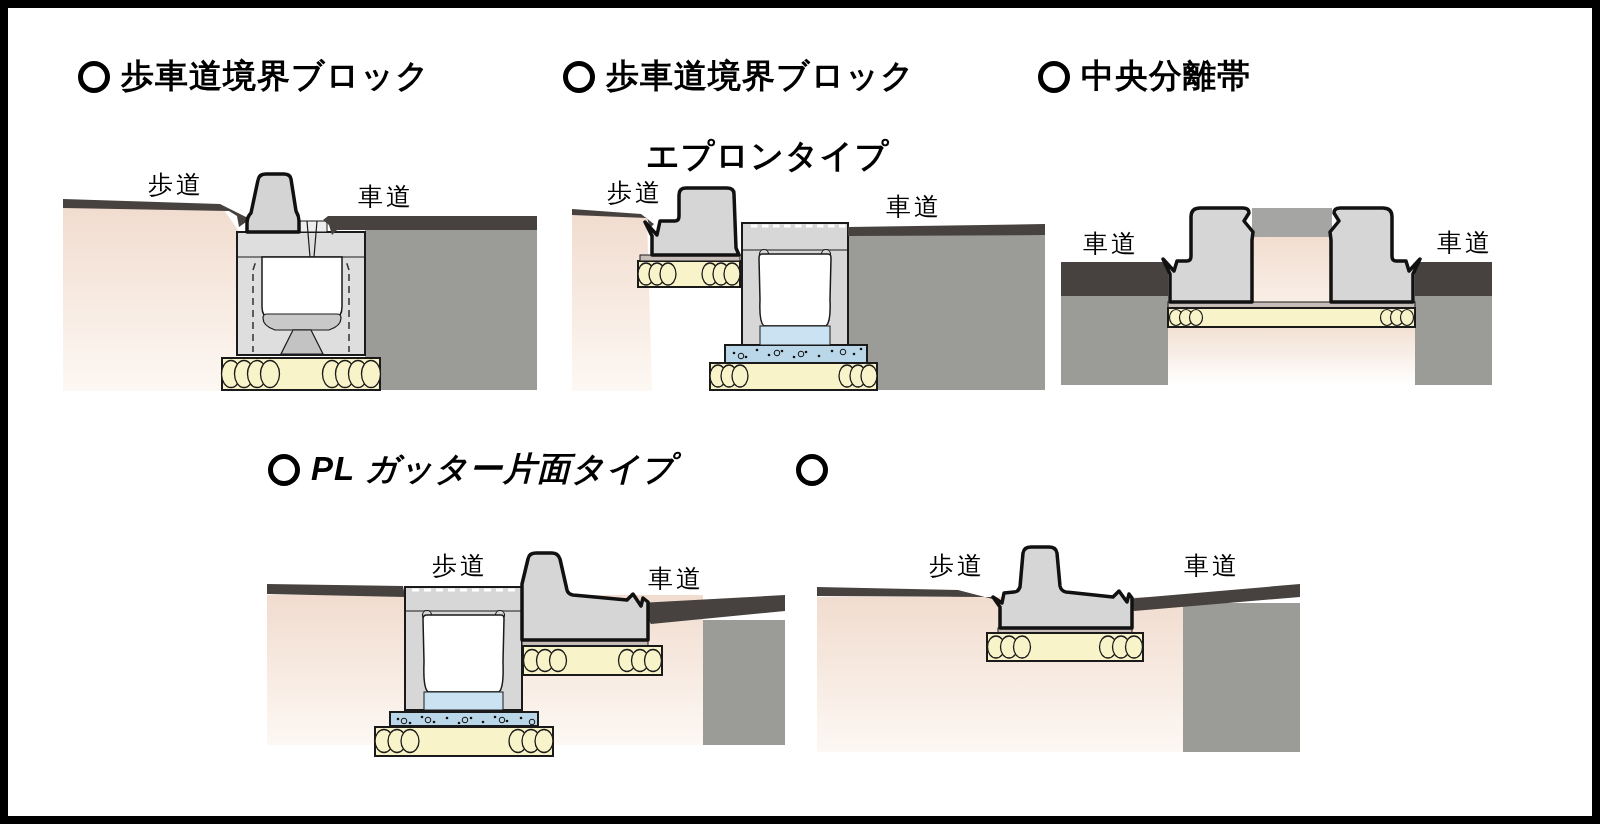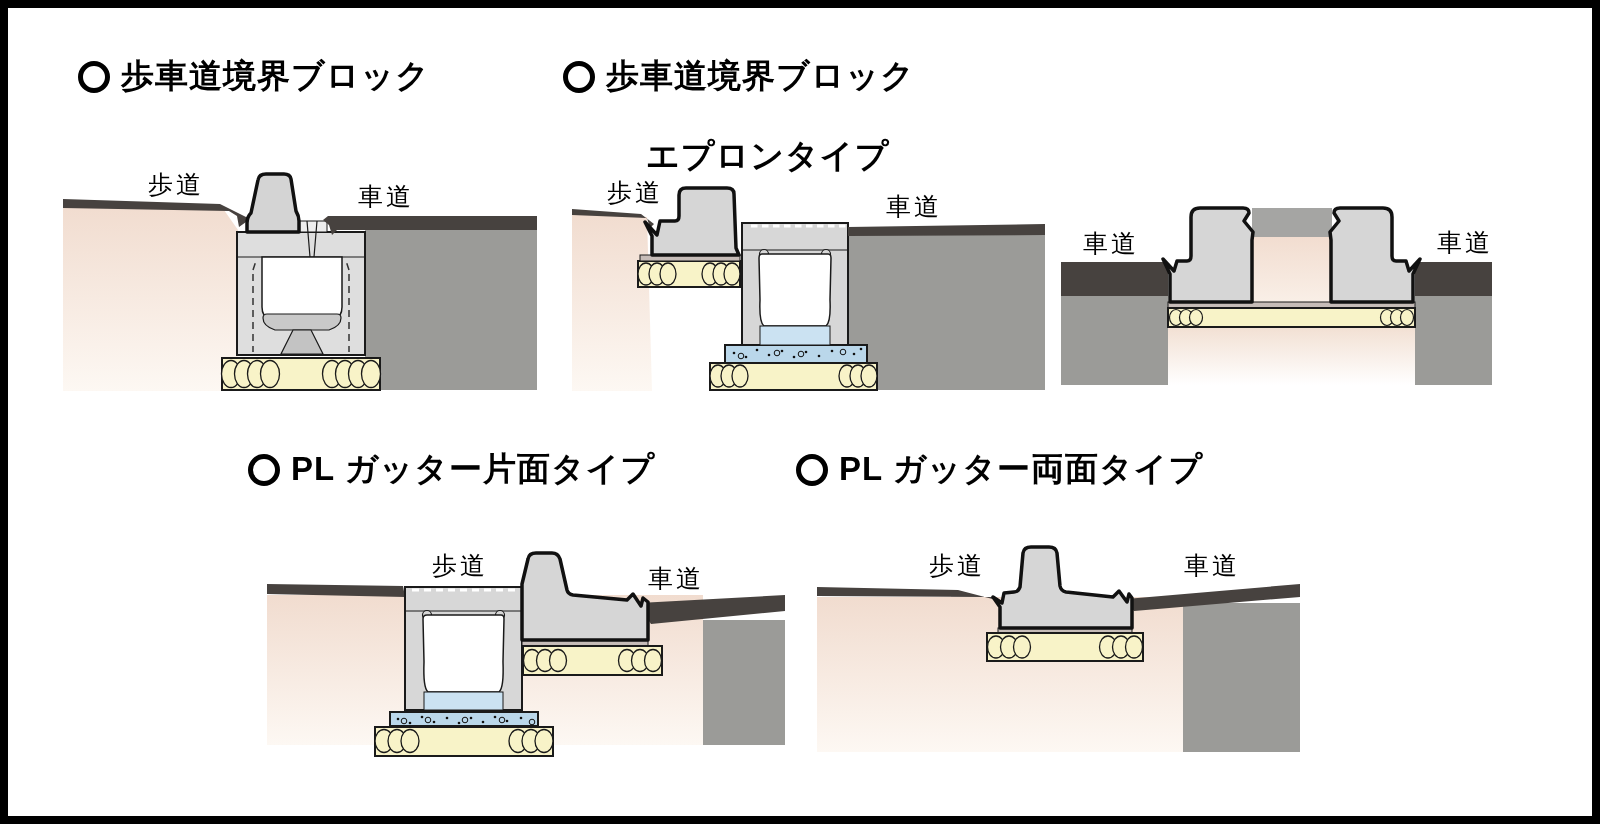--- a/index.html
+++ b/index.html
@@ -27,29 +27,32 @@
   </div>
 
   <div class="title" style="left:563px;top:55px;">
     <span class="ring"></span>
     <span class="tcol">
       <span>歩車道境界ブロック</span>
       <span style="margin-left:40px;margin-top:39px;">エプロンタイプ</span>
     </span>
   </div>
 
-
-  <div class="title" style="left:248px;top:448px;">
+  <div class="title" style="left:1038px;top:55px;">
+    <span class="ring"></span>
+    <span>中央分離帯</span>
+  </div>
+
+  <div class="title" style="left:268px;top:448px;font-style:italic;">
     <span class="ring"></span>
     <span>PL ガッター片面タイプ</span>
   </div>
 
   <div class="title" style="left:796px;top:448px;">
     <span class="ring"></span>
-    <span>PL ガッター両面タイプ</span>
   </div>
 
   <figure class="fig" style="left:60px;top:160px;width:485px;height:240px;">
     <svg width="485" height="240" viewBox="0 0 485 240">
       <defs>
         <linearGradient id="gp1" x1="0" y1="0" x2="0" y2="1">
           <stop offset="0" stop-color="#f1dccf"></stop>
             <stop offset="1" stop-color="#fdf8f3"></stop>
         </linearGradient>
       </defs>

